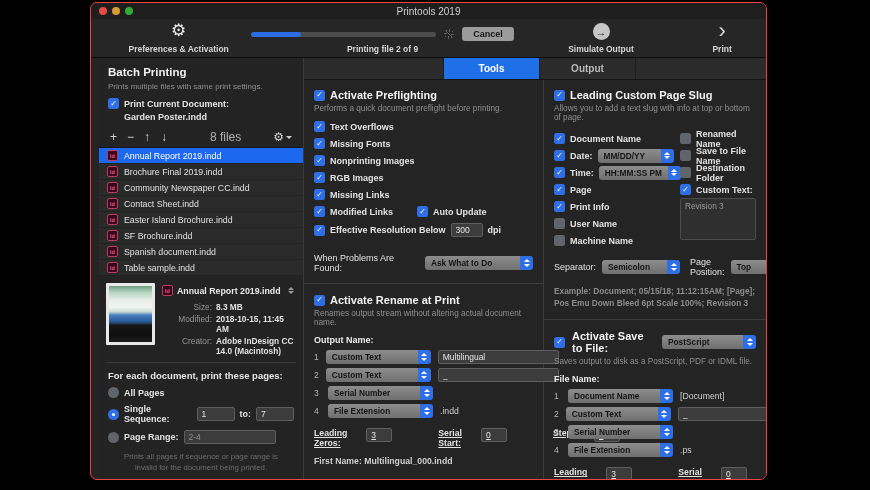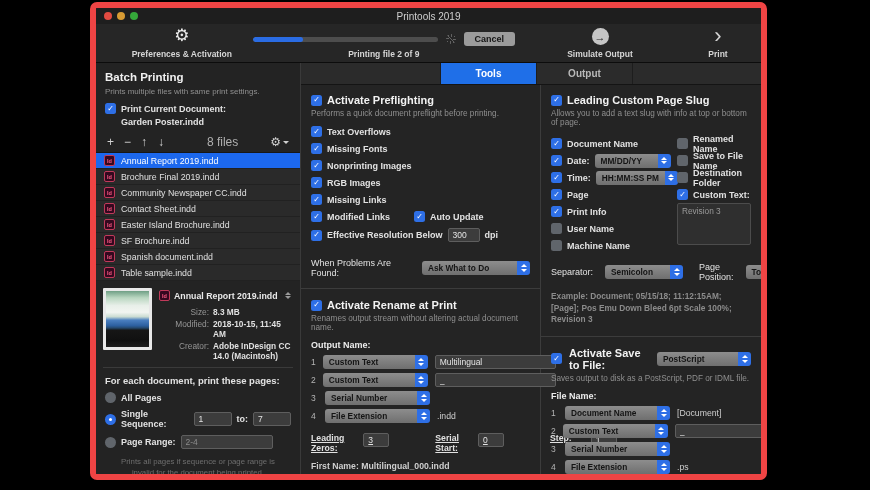--- a/index.html
+++ b/index.html
@@ -1,19 +1,19 @@
 <!DOCTYPE html>
 <html><head>
 <meta charset="utf-8">
 <style>
   * { margin:0; padding:0; box-sizing:border-box; }
   html,body { width:870px; height:490px; background:#000; overflow:hidden;
     font-family:"Liberation Sans","DejaVu Sans",sans-serif; }
   .window { position:absolute; left:90px; top:2px; width:677px; height:478px;
-    background:#242424; border-radius:7px; overflow:hidden; border:6px solid #ef4444;
+    background:#242424; border-radius:7px; overflow:hidden; border:1px solid #ef4444;
     display:flex; flex-direction:column; }
   
   .titlebar { height:16px; background:#1e1e1e; display:flex; align-items:center; position:relative; flex:0 0 auto;}
   .lights { display:flex; gap:5px; margin-left:8px; }
   .light { width:8px; height:8px; border-radius:50%; }
   .light.r { background:#e24b41; } .light.y { background:#d79b33; } .light.g { background:#35a83a; }
   .wtitle { position:absolute; left:0; right:0; text-align:center; font-size:10px; color:#cfcfcf; }
   
   .toolbar { height:39px; background:#262626; border-bottom:1px solid #0c0c0c;
     display:flex; align-items:stretch; flex:0 0 auto; position:relative; }
@@ -27,21 +27,21 @@
   .progress .fill { height:100%; background:#2a6ce4; border-radius:3px; }
   .spinner { width:10px; height:10px; border-radius:50%;
     background:repeating-conic-gradient(#8a8a8a 0 14deg, transparent 14deg 45deg); opacity:.6; }
   .cancel-btn { background:#9b9b9b; color:#161616; font-size:9px; font-weight:bold;
     border:none; border-radius:3px; padding:2px 11px; }
   .tb-sim { width:180px; } .tb-print { width:70px; margin-right:10px; }
   .sim-icon { width:17px; height:17px; border-radius:50%; background:#c6c6c6; color:#262626;
     display:flex; align-items:center; justify-content:center; font-size:11px; font-weight:bold; margin-top:2px;}
   .print-icon { font-size:22px; color:#d4d4d4; line-height:19px; font-weight:200; }
   
-  .body { flex:1; display:flex; min-height:0; }
+  .body { flex:1; display:flex; min-height:0;margin-left:8px; }
   .sidebar { width:205px; background:#232323; border-right:1px solid #3a3a3a; padding:8px 9px 0 9px;
     display:flex; flex-direction:column; font-size:9px; color:#d8d8d8; flex:0 0 auto;}
   .main { flex:1; display:flex; flex-direction:column; min-width:0; background:#242424;}
   
   .sb-title { font-size:11.5px; font-weight:bold; color:#f0f0f0; }
   .sb-sub { font-size:8px; color:#8f8f8f; margin:4px 0 7px; }
   .row { display:flex; align-items:center; gap:5px; }
   .cb { width:11px; height:11px; border-radius:2.5px; background:#60656b; flex:0 0 auto;
     display:flex; align-items:center; justify-content:center; }
   .cb.on { background:#2e6fe6; }
@@ -117,21 +117,21 @@
   .lz-sep { width:1px; height:12px; background:#4a4a4a; margin:0 4px; }
   .firstname { font-size:8.7px; font-weight:bold; color:#cfcfcf; margin-top:8px; }
   
   .slug-grid { display:flex; gap:10px; }
   .slug-col { display:flex; flex-direction:column; }
   .slug-col.a { width:116px; flex:0 0 auto; }
   .slug-col.b { flex:1; min-width:0; }
   .slug-row { display:flex; align-items:center; gap:5px; height:17px; }
   .slug-ta { width:100%; max-width:108px; height:42px; background:#2f2f2f; border:1px solid #4c4c4c;
     border-radius:2px; color:#9a9a9a; font-size:8.3px; padding:2px 4px; resize:none; font-family:inherit; }
-  .sep-row { display:flex; align-items:center; gap:12px; margin-top:8px; }
+  .sep-row { display:flex; align-items:center; gap:6px; margin-top:8px; }
   .example { font-size:8.3px; font-weight:bold; color:#8c8c8c; margin-top:9px; line-height:1.4; }
   .stf-title-row { display:flex; align-items:center; gap:7px; }
 </style>
 </head>
 <body>
 
 <div class="window">
 
   <div class="titlebar">
     <div class="lights">

